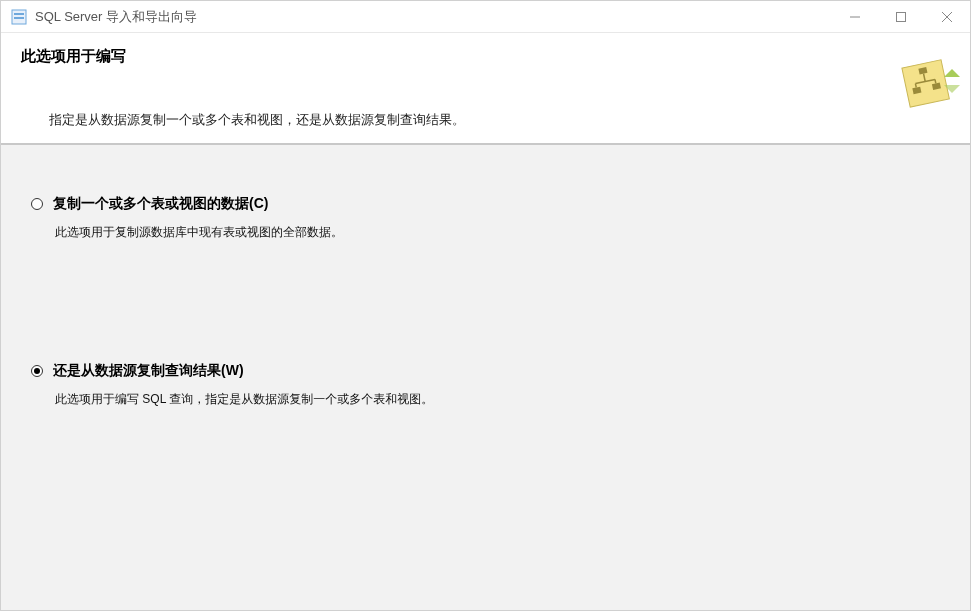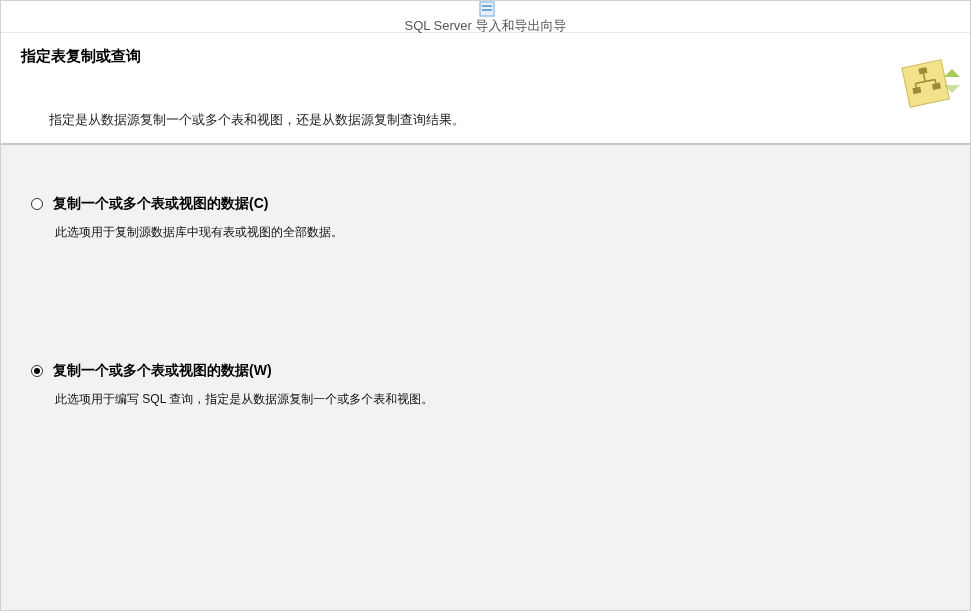--- a/index.html
+++ b/index.html
@@ -11,21 +11,20 @@
       background: #ffffff;
       overflow: hidden;
       border: 1px solid #d0d0d0;
     }
     .titlebar {
       height: 32px;
       display: flex;
       align-items: center;
       background: #ffffff;
       border-bottom: 1px solid #e8e8e8;
-      flex-direction: column;
     }
     .titlebar-icon {
       width: 16px;
       height: 16px;
       margin-left: 10px;
       margin-right: 8px;
       display: inline-flex;
       align-items: center;
       justify-content: center;
     }
@@ -145,21 +144,21 @@
     <div class="win-btn">
       <svg width="10" height="10" viewBox="0 0 10 10">
           <line x1="0" y1="0" x2="10" y2="10"></line>
           <line x1="10" y1="0" x2="0" y2="10"></line>
         </svg>
     </div>
   </div>
 </div>
 
 <div class="header-band">
-  <div class="header-title">指定表复制或查询</div>
+  <div class="header-title">此选项用于编写</div>
   <div class="header-desc">指定是从数据源复制一个或多个表和视图，还是从数据源复制查询结果。</div>
   <div class="header-icon">
     <svg width="68" height="68" viewBox="0 0 68 68">
       <g transform="translate(6,10) rotate(-12 30 30)">
         <rect x="8" y="8" width="40" height="40" fill="#f4e28a" stroke="#c9b757" stroke-width="1"></rect>
         <rect x="24" y="12" width="8" height="6" fill="#9a8a3a"></rect>
         <rect x="14" y="30" width="8" height="6" fill="#9a8a3a"></rect>
         <rect x="34" y="30" width="8" height="6" fill="#9a8a3a"></rect>
         <line x1="28" y1="18" x2="28" y2="26" stroke="#9a8a3a" stroke-width="1.5"></line>
         <line x1="18" y1="26" x2="38" y2="26" stroke="#9a8a3a" stroke-width="1.5"></line>
@@ -178,18 +177,18 @@
     <div class="option-head">
       <span class="radio-dot"></span>
       <span class="option-label">复制一个或多个表或视图的数据(C)</span>
     </div>
     <div class="option-desc">此选项用于复制源数据库中现有表或视图的全部数据。</div>
   </div>
 
   <div class="option-block">
     <div class="option-head">
       <span class="radio-dot selected"></span>
-      <span class="option-label">复制一个或多个表或视图的数据(W)</span>
+      <span class="option-label">还是从数据源复制查询结果(W)</span>
     </div>
     <div class="option-desc">此选项用于编写 SQL 查询，指定是从数据源复制一个或多个表和视图。</div>
   </div>
 
 </div>
 
 </body></html>

